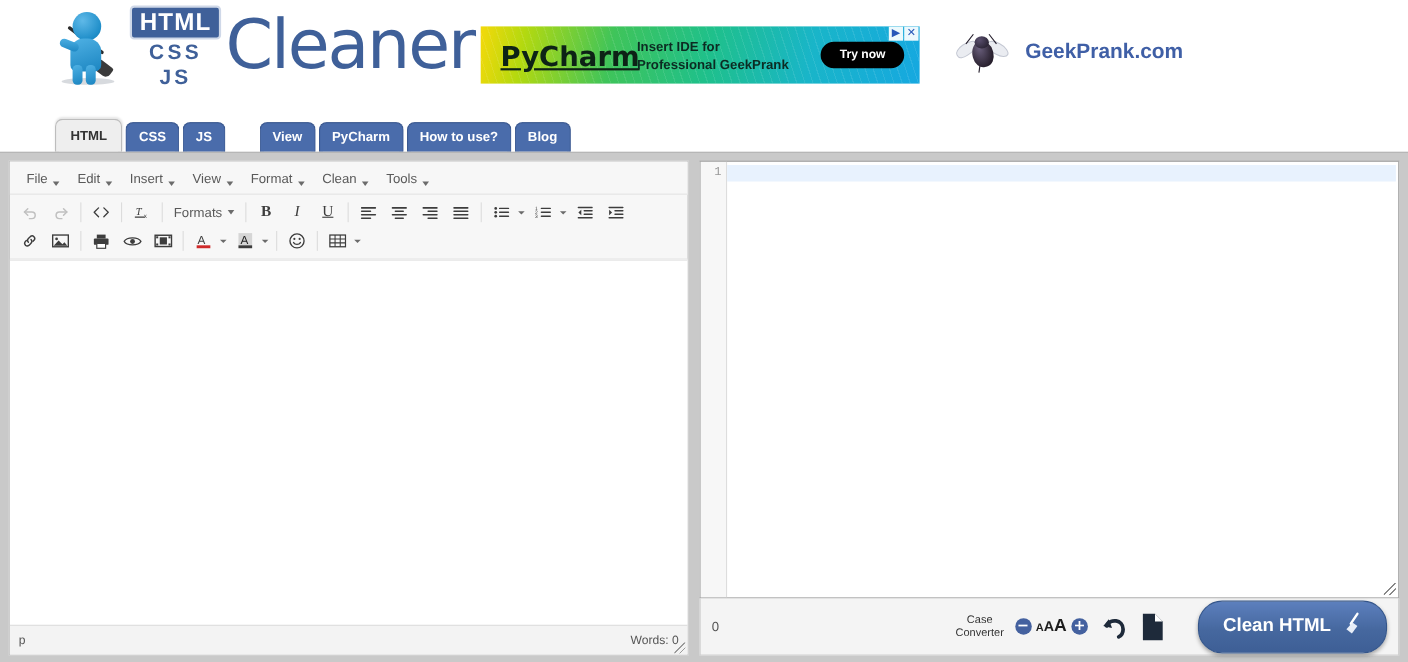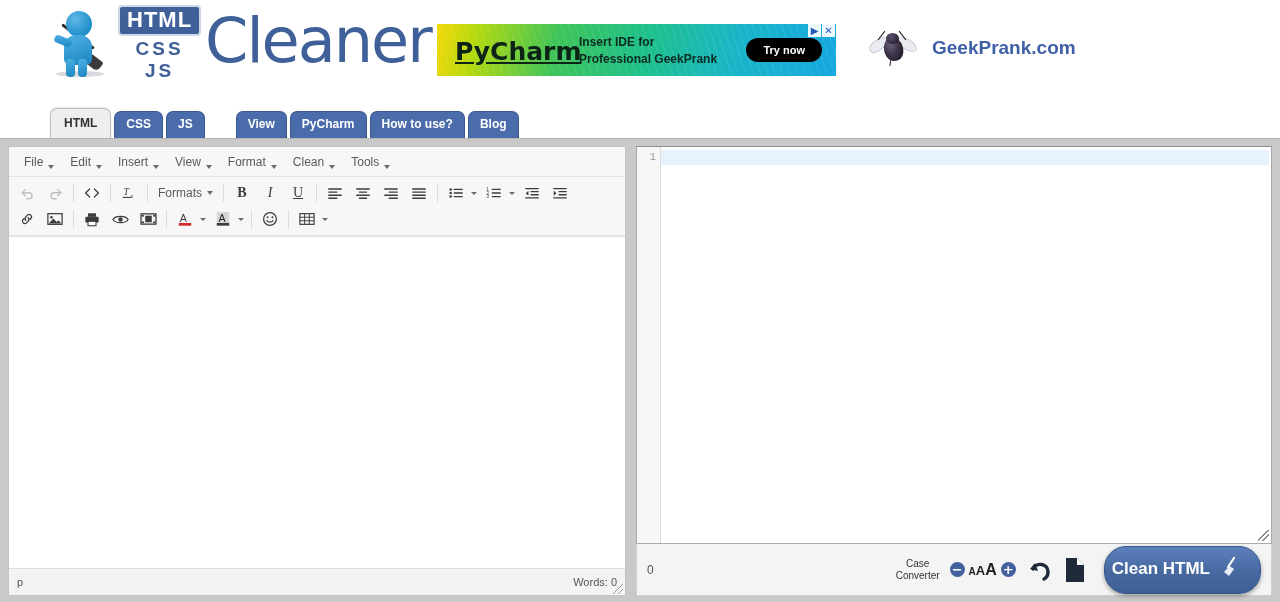--- a/index.html
+++ b/index.html
@@ -380,27 +380,27 @@
     display: flex; align-items: baseline; gap: 0px;
   }
   .aaa span:nth-child(1) { font-size: 10px; }
   .aaa span:nth-child(2) { font-size: 13px; }
   .aaa span:nth-child(3) { font-size: 16px; }
   .icon-btn { cursor: pointer; display: flex; align-items: center; }
   .clean-btn {
     background: linear-gradient(180deg, #5c7fbd 0%, #46689f 55%, #3e5f96 100%);
     color: #ffffff;
     font-size: 17px; font-weight: bold;
-    padding: 9px 20px 10px 7px;
+    padding: 9px 20px 10px 22px;
     border-radius: 22px;
     display: flex; align-items: center; gap: 10px;
     box-shadow: 0 2px 4px rgba(0,0,0,.35);
     cursor: pointer;
     border: 1px solid #35568a;
-    margin-left: 8px;
+    margin-left: 20px;
   }
 </style>
 </head>
 <body>
 
 <div class="header">
 
   <div class="logo">
     <div class="mascot">
       <div class="m-shadow"></div>

